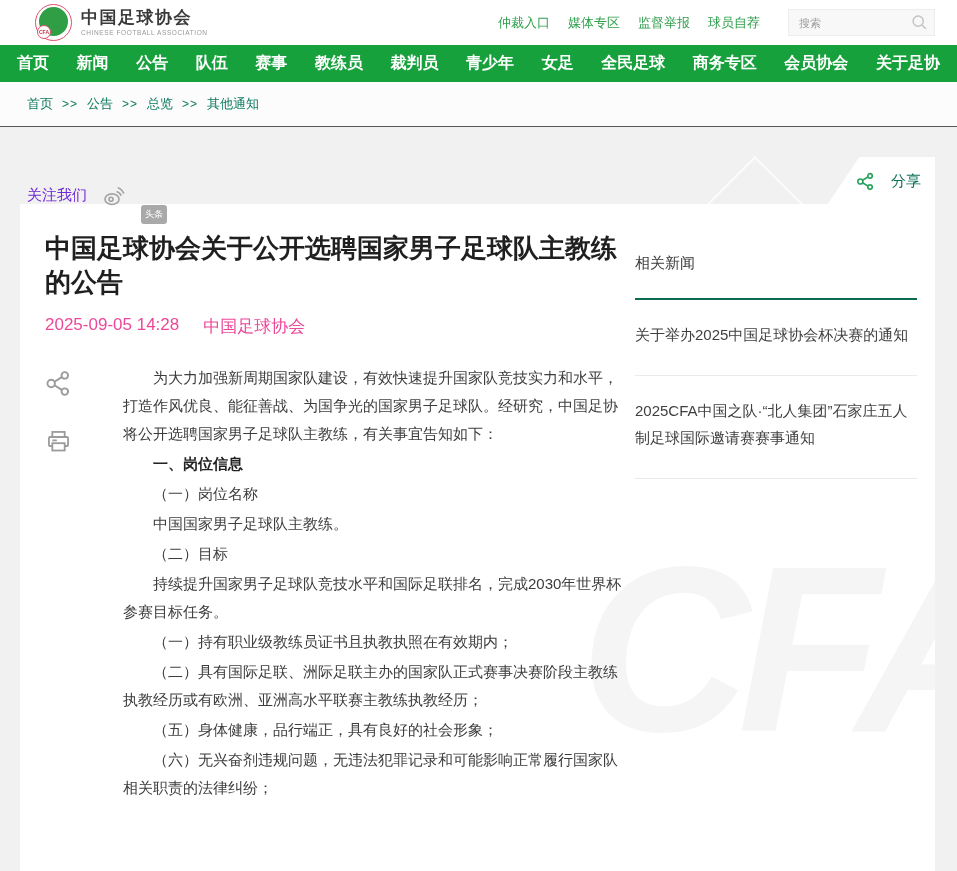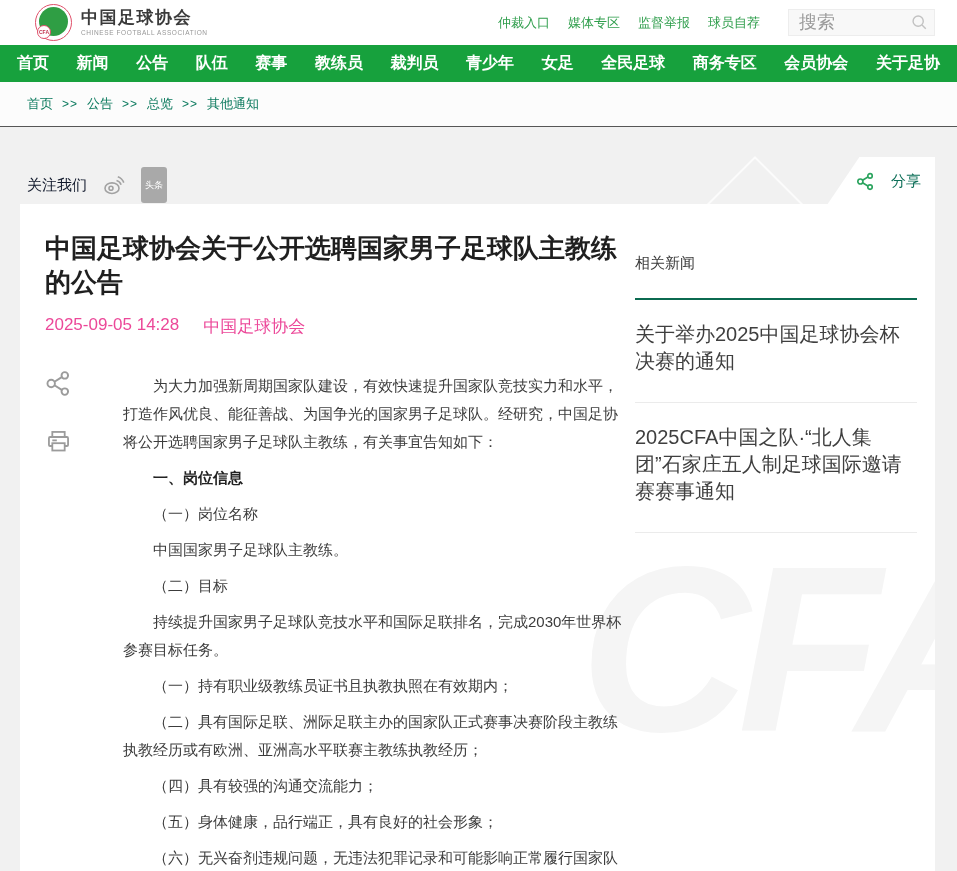--- a/index.html
+++ b/index.html
@@ -14,58 +14,58 @@
   .topbar { height:45px; background:#fff; display:flex; align-items:center; padding:0 22px 0 35px; }
   .logo { display:flex; align-items:center; gap:9px; cursor:pointer; }
   .badge { width:37px; height:37px; border-radius:50%; border:1.5px solid #e0506a; background:#fff; position:relative; flex:none; }
   .badge-green { position:absolute; top:2px; left:2.5px; width:29px; height:29px; border-radius:50%; background:#2f9e44; }
   .badge-ball { position:absolute; bottom:1px; left:1px; width:14px; height:14px; border-radius:50%; background:#fff; border:1px solid #e0506a; font-size:5px; color:#c2334d; font-weight:bold; display:flex; align-items:center; justify-content:center; }
   .logo-text-cn { font-size:17px; font-weight:800; color:#3a3a3a; letter-spacing:1.5px; line-height:1.1; }
   .logo-text-en { font-size:6.5px; color:#979797; letter-spacing:.6px; margin-top:2px; }
   .top-right { margin-left:auto; display:flex; align-items:center; gap:18px; }
   .quick-link { font-size:13px; color:#2f9e4c; cursor:pointer; white-space:nowrap; }
   .searchbox { position:relative; margin-left:10px; }
-  .searchbox input { width:147px; height:27px; background:#f8f8f8; border:1px solid #ededed; font-size:18px; padding:0 30px 0 10px; color:#444; outline:none; font-family:Liberation Sans, sans-serif; }
+  .searchbox input { width:147px; height:27px; background:#f8f8f8; border:1px solid #ededed; font-size:11px; padding:0 30px 0 10px; color:#444; outline:none; font-family:Liberation Sans, sans-serif; }
   .searchbox input::placeholder { color:#9a9a9a; }
   .search-ic { position:absolute; right:7px; top:5px; }
   
   .mainnav { height:37px; background:#17a13d; display:flex; align-items:center; justify-content:space-between; padding:0 12px; }
   .nav-item { color:#fff; font-size:16px; font-weight:bold; padding:0 5px; cursor:pointer; white-space:nowrap; }
   
   .crumbbar { height:45px; background:#fcfcfc; border-bottom:1px solid #565656; display:flex; align-items:center; padding-left:27px; }
   .crumb { font-size:13px; color:#0c7a5e; cursor:pointer; }
   .crumb-sep { font-size:12px; color:#0c7a5e; margin:0 9px; letter-spacing:1px; }
   
   .zone { position:relative; height:744px; background:#f1f1f1; overflow:hidden; }
   .diamond { position:absolute; border:2px solid rgba(255,255,255,.75); transform:rotate(45deg); }
   .d1 { width:80px; height:80px; left:300px; top:120px; }
   .d2 { width:110px; height:110px; left:510px; top:105px; }
   .d3 { width:150px; height:150px; left:680px; top:60px; }
   .follow { position:absolute; top:40px; left:27px; display:flex; align-items:center; gap:15px; z-index:2; }
-  .follow-label { font-size:15px; color:#0f172a; }
-  .toutiao { width:26px; height:36px; background:#a9a9a9; border-radius:3px; color:#fff; font-size:9px; display:flex; align-items:center; justify-content:center; cursor:pointer; }
+  .follow-label { font-size:15px; color:#6d28d9; }
+  .toutiao { width:26px; height:19px; background:#a9a9a9; border-radius:3px; color:#fff; font-size:9px; display:flex; align-items:center; justify-content:center; cursor:pointer;margin-top:38px; }
   .weibo { cursor:pointer; display:flex; }
   .share-tab { position:absolute; top:30px; right:22px; width:108px; height:48px; background:#fff; clip-path:polygon(30% 0,100% 0,100% 100%,0 100%); display:flex; align-items:center; justify-content:flex-end; padding-right:14px; gap:16px; cursor:pointer; z-index:2;text-align:center; }
   .share-tab span { font-size:15px; color:#0d6f58; }
   
   .card { position:absolute; top:77px; left:20px; width:915px; height:667px; background:#fff; overflow:hidden; }
   .watermark { position:absolute; left:560px; top:310px; font-size:235px; font-weight:bold; font-style:italic; color:#f5f5f5; letter-spacing:-12px; z-index:0; user-select:none; }
   .article { position:relative; z-index:1; padding:28px 0 0 25px; width:615px; }
   .art-title { font-size:26px; font-weight:bold; color:#1f1f1f; margin:0 0 15px; line-height:1.3; }
   .art-meta { display:flex; gap:24px; font-size:17px; color:#ec4899; }
   .body-row { display:flex; margin-top:26px; }
   .icon-rail { width:78px; flex:none; padding-top:6px; display:flex; flex-direction:column; gap:27px; }
   .icon-rail .ric { cursor:pointer; }
   .text-col { width:500px; font-size:15px; color:#3c3c3c; }
-  .text-col p { margin:8px 0 2px; line-height:28px; text-indent:2em; }
+  .text-col p { margin:0 0 2px; line-height:28px; text-indent:2em; }
   .text-col p.ph { font-weight:bold; color:#222; }
   
   .sidebar { position:absolute; z-index:1; left:615px; top:50px; width:282px; }
   .sb-title { font-size:15px; color:#3a3a3a; font-weight:normal; margin:0; padding-bottom:25px; border-bottom:2px solid #0b6a50; }
-  .sb-item { padding:21px 0 27px; border-bottom:1px solid #ebebeb; font-size:20px; color:#3f3f3f; line-height:27px; cursor:pointer; }
+  .sb-item { padding:21px 0 27px; border-bottom:1px solid #ebebeb; font-size:15px; color:#3f3f3f; line-height:27px; cursor:pointer; }
 </style>
 </head>
 <body>
 
 <div class="topbar">
   <div class="logo">
     <div class="badge">
       <div class="badge-green"></div>
       <div class="badge-ball">CFA</div>
     </div>
@@ -179,21 +179,20 @@
 
         <div class="text-col">
           <p>为大力加强新周期国家队建设，有效快速提升国家队竞技实力和水平，打造作风优良、能征善战、为国争光的国家男子足球队。经研究，中国足协将公开选聘国家男子足球队主教练，有关事宜告知如下：</p>
           <p class="ph">一、岗位信息</p>
           <p>（一）岗位名称</p>
           <p>中国国家男子足球队主教练。</p>
           <p>（二）目标</p>
           <p>持续提升国家男子足球队竞技水平和国际足联排名，完成2030年世界杯参赛目标任务。</p>
           <p>（一）持有职业级教练员证书且执教执照在有效期内；</p>
           <p>（二）具有国际足联、洲际足联主办的国家队正式赛事决赛阶段主教练执教经历或有欧洲、亚洲高水平联赛主教练执教经历；</p>
-          <p>（四）具有较强的沟通交流能力；</p>
           <p>（五）身体健康，品行端正，具有良好的社会形象；</p>
           <p>（六）无兴奋剂违规问题，无违法犯罪记录和可能影响正常履行国家队相关职责的法律纠纷；</p>
 
         </div>
       </div>
     </div>
 
     <div class="sidebar">
       <h3 class="sb-title">相关新闻</h3>
       <div class="sb-item">关于举办2025中国足球协会杯决赛的通知</div>

